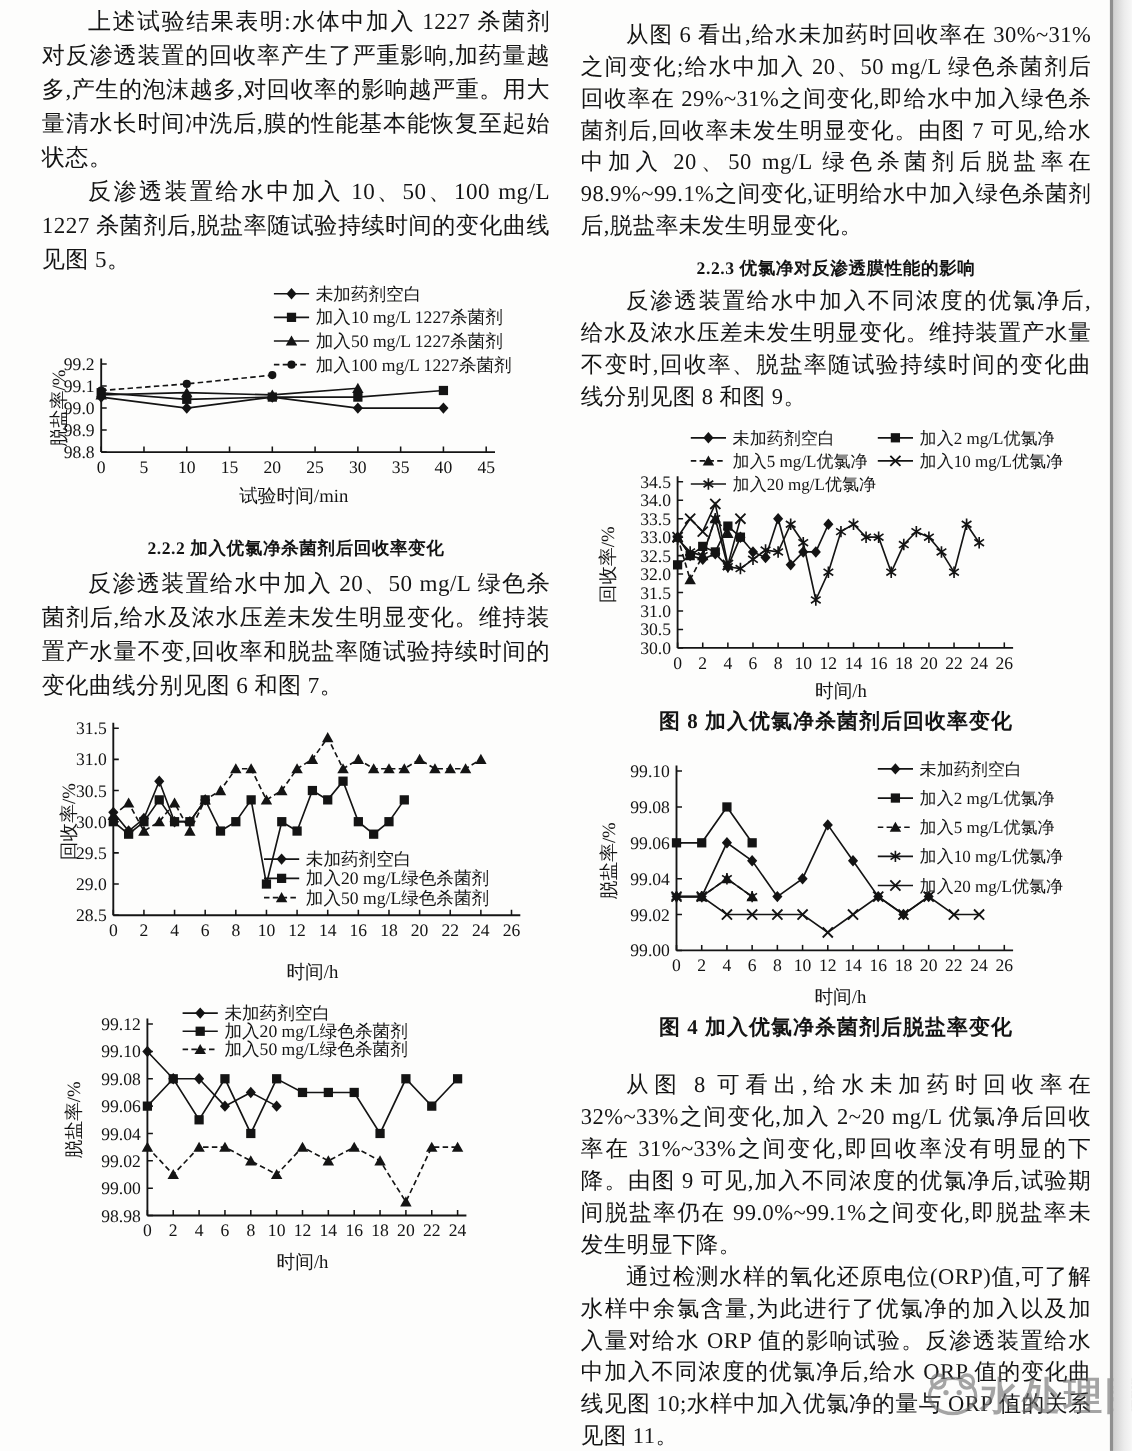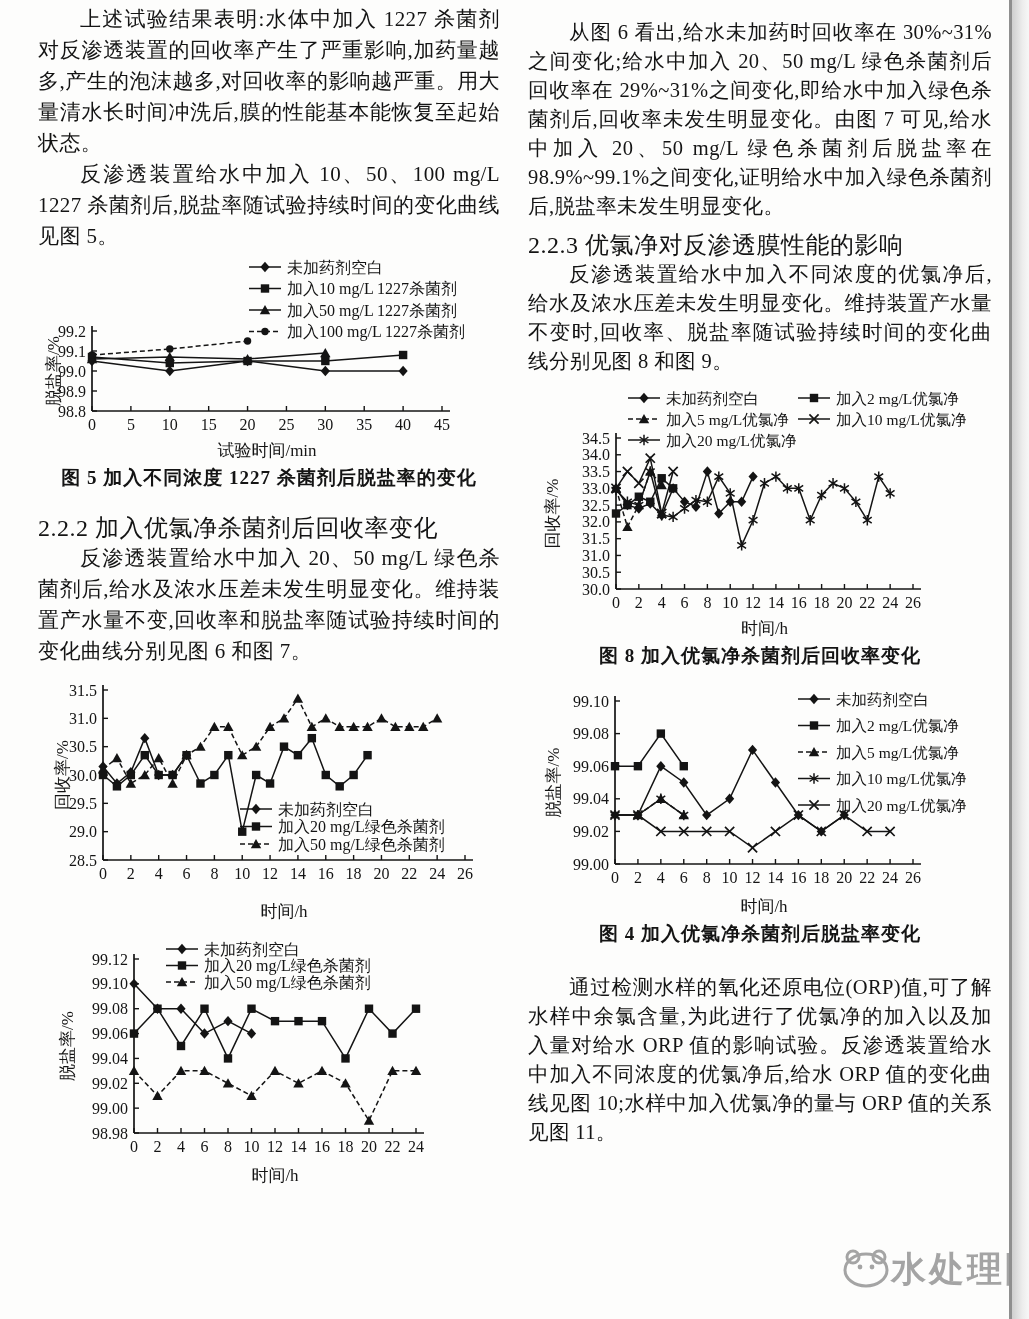--- a/index.html
+++ b/index.html
@@ -10,22 +10,23 @@
   }
   .col{position:absolute;top:0;}
   .col-left{left:38px;width:462px;padding-top:4px;}
   .col-right{left:528px;width:464px;padding-top:18px;}
   p.para{
     margin:0;font-size:21px;line-height:31px;text-align:justify;
     text-indent:2em;letter-spacing:0.4px;
   }
   .col-right p.para{font-size:20.5px;line-height:29px;}
   h3.section{
-    margin:9px 0 0 0;font-size:24px;line-height:30px;font-weight:normal;
+    margin:9px 0 0 0;font-size:16px;line-height:30px;font-weight:bold;
     letter-spacing:0.5px;
+    text-align:center;
   }
   figure{margin:0;padding:0;}
   figure svg{display:block;}
   figcaption{
     text-align:center;font-size:19px;font-weight:bold;margin-top:2px;
     letter-spacing:1px;
   }
   svg text{font-family:"Liberation Serif","DejaVu Serif",serif;fill:#141414;}
   .fig5 svg{margin-left:6px;margin-top:6px;}
   .fig6 svg{margin-left:15px;margin-top:9px;}
@@ -162,21 +163,20 @@
         <g>
           <polygon points="221,47 226.2,56.2 215.8,56.2" fill="#141414"></polygon>
         </g>
         <text x="243" y="57.5" font-size="16">加入50 mg/L 1227杀菌剂</text>
         <line x1="205" y1="73.5" x2="237" y2="73.5" stroke="#141414" stroke-width="1.5" stroke-dasharray="5,3"></line>
         <g>
           <circle cx="221" cy="73.5" r="3.7" fill="#141414"></circle>
         </g>
         <text x="243" y="79" font-size="16">加入100 mg/L 1227杀菌剂</text>
       </svg>
-    <figcaption>图 5  加入不同浓度 1227 杀菌剂后脱盐率的变化</figcaption>
   </figure>
   <h3 class="section">2.2.2  加入优氯净杀菌剂后回收率变化</h3>
   <p class="para">反渗透装置给水中加入 20、50 mg/L 绿色杀菌剂后,给水及浓水压差未发生明显变化。维持装置产水量不变,回收率和脱盐率随试验持续时间的变化曲线分别见图 6 和图 7。</p>
   <figure class="fig6">
     <svg width="440" height="248" viewBox="0 0 440 248">
         <line x1="50" y1="9" x2="50" y2="184" stroke="#141414" stroke-width="1.7"></line>
         <line x1="50" y1="184" x2="420" y2="184" stroke="#141414" stroke-width="1.7"></line>
         <line x1="50" y1="184" x2="55" y2="184" stroke="#141414" stroke-width="1.4"></line>
         <text x="44" y="189.5" text-anchor="end" font-size="16">28.5</text>
         <line x1="50" y1="155.66666666666666" x2="55" y2="155.66666666666666" stroke="#141414" stroke-width="1.4"></line>
@@ -997,20 +997,21 @@
         </g>
         <text x="293" y="105" font-size="15.5">加入10 mg/L优氯净</text>
         <line x1="255" y1="126" x2="287" y2="126" stroke="#141414" stroke-width="1.5"></line>
         <g>
           <path d="M266.4,121.4 L275.6,130.6 M275.6,121.4 L266.4,130.6" stroke="#141414" stroke-width="1.7" fill="none"></path>
         </g>
         <text x="293" y="131.5" font-size="15.5">加入20 mg/L优氯净</text>
       </svg>
     <figcaption>图 4  加入优氯净杀菌剂后脱盐率变化</figcaption>
   </figure>
+  <p class="para mt10">从图 8 可看出,给水未加药时回收率在 32%~33%之间变化,加入 2~20 mg/L 优氯净后回收率在 31%~33%之间变化,即回收率没有明显的下降。由图 9 可见,加入不同浓度的优氯净后,试验期间脱盐率仍在 99.0%~99.1%之间变化,即脱盐率未发生明显下降。</p>
   <p class="para">通过检测水样的氧化还原电位(ORP)值,可了解水样中余氯含量,为此进行了优氯净的加入以及加入量对给水 ORP 值的影响试验。反渗透装置给水中加入不同浓度的优氯净后,给水 ORP 值的变化曲线见图 10;水样中加入优氯净的量与 ORP 值的关系见图 11。</p>
 </div>
 
 <div class="watermark">
   <span class="wm-logo">
     <svg width="46" height="40" viewBox="0 0 46 40">
       <ellipse cx="23" cy="22" rx="21" ry="16" fill="none" stroke="#6f6f6f" stroke-width="3"></ellipse>
       <circle cx="10" cy="9" r="6" fill="none" stroke="#6f6f6f" stroke-width="3"></circle>
       <circle cx="36" cy="9" r="6" fill="none" stroke="#6f6f6f" stroke-width="3"></circle>
       <circle cx="17" cy="19" r="2.4" fill="#6f6f6f"></circle>

